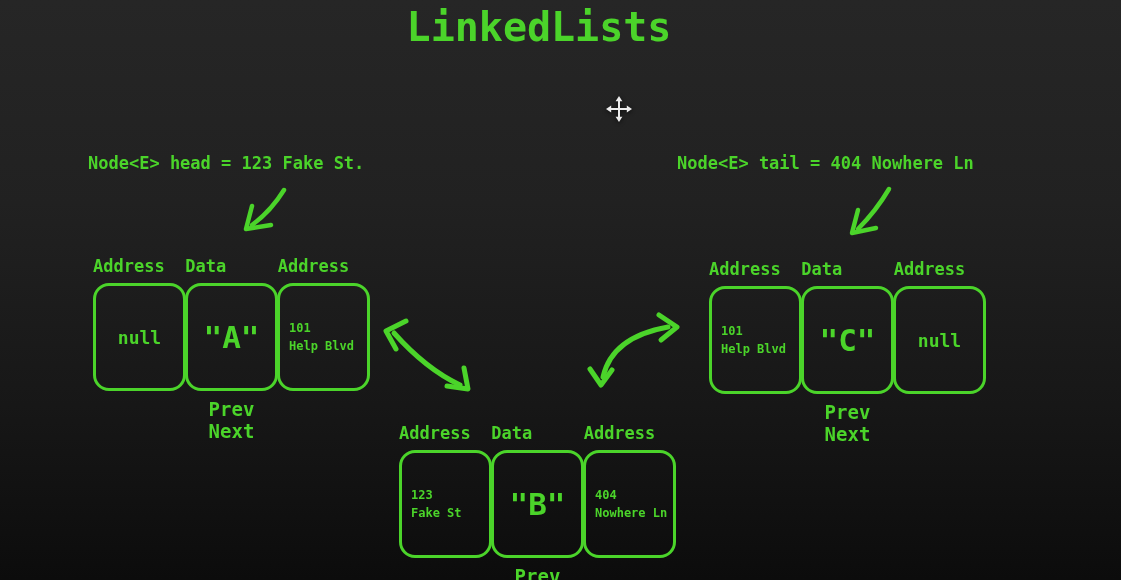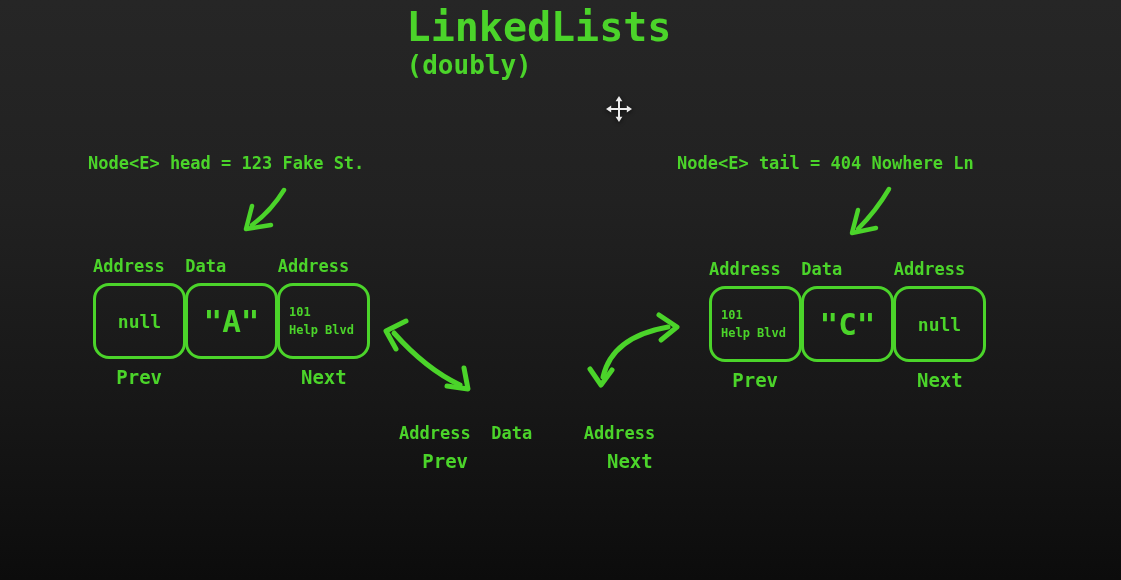--- a/index.html
+++ b/index.html
@@ -8,67 +8,66 @@
     width:1121px;height:580px;
     overflow:hidden;
     background:linear-gradient(180deg,#262626 0%,#212121 35%,#171717 70%,#0c0c0c 100%);
     font-family:"DejaVu Sans Mono", monospace;
     font-weight:bold;
     --green:#4bd42a;
     --cursor:#ededed;
   }
 
   
-  .title-wrap{position:absolute;left:539px;top:4px;transform:translateX(-50%);text-align:left;white-space:nowrap;}
+  .title-wrap{position:absolute;left:539px;top:4px;transform:translateX(-50%);text-align:right;white-space:nowrap;}
   .title-main{font-size:40px;line-height:1.15;color:var(--green);}
   .title-sub{font-size:26px;line-height:1.1;margin-top:1px;color:var(--green);}
 
   
   .annotation{position:absolute;font-size:17px;color:var(--green);white-space:nowrap;}
   #ann-head{left:88px;top:153px;text-align:center;}
   #ann-tail{left:677px;top:153px;}
 
   
   .node-group{position:absolute;width:277px;}
   #node-a{left:93px;top:256px;}
   #node-b{left:399px;top:423px;}
   #node-c{left:709px;top:259px;}
   .headers{display:flex;height:18px;margin-bottom:9px;}
   .headers span{flex:1;font-size:17px;color:var(--green);}
   .cells{display:flex;}
   .cell{
-    width:93px;height:76px;box-sizing:border-box;
+    width:93px;height:108px;box-sizing:border-box;
     border:3px solid var(--green);border-radius:16px;
     display:flex;align-items:center;justify-content:center;
     background:transparent;
   }
   .cell + .cell{margin-left:-1px;}
   .cell-center .line{font-size:18px;color:var(--green);}
   .cell-data{font-size:31px;color:var(--green);}
   .cell-small{justify-content:flex-start;padding-left:9px;}
   .small-lines{font-size:12px;line-height:1.5;color:var(--green);text-align:left;}
-  .footer{display:flex;margin-top:7px;}
+  .footer{display:flex;margin-top:7px;flex-direction:column;}
   .footer span{flex:1;text-align:center;font-size:19px;color:var(--green);}
 
   
   .overlay{position:absolute;left:0;top:0;pointer-events:none;}
   .stroke{stroke:var(--green);fill:none;stroke-width:5;stroke-linecap:round;stroke-linejoin:round;}
   .stroke-thin{stroke:var(--green);fill:none;stroke-width:4.5;stroke-linecap:round;stroke-linejoin:round;}
 
   
   .move-cursor{position:absolute;left:606px;top:96px;filter:drop-shadow(0 1px 2px rgba(0,0,0,.7));}
 </style>
 </head>
 <body>
 
 <div class="canvas" style="--green: #4bd42a; --cursor: #ededed;">
 
   <div class="title-wrap">
     <div class="title-main">LinkedLists</div>
-    <div class="title-sub">(doubly)</div>
   </div>
 
   <div class="annotation" id="ann-head">Node&lt;E&gt; head = 123 Fake St.</div>
   <div class="annotation" id="ann-tail">Node&lt;E&gt; tail = 404 Nowhere Ln</div>
 
   <div class="node-group" id="node-a">
     <div class="headers">
       <span>Address</span>
       <span>Data</span>
       <span>Address</span>
@@ -92,20 +91,37 @@
       <span></span>
       <span>Next</span>
     </div>
   </div>
 
   <div class="node-group" id="node-b">
     <div class="headers">
       <span>Address</span>
       <span>Data</span>
       <span>Address</span>
+    </div>
+    <div class="cells">
+      <div class="cell cell-small">
+        <div class="small-lines">
+          <div>123</div>
+          <div>Fake St</div>
+        </div>
+      </div>
+      <div class="cell">
+        <div class="cell-data">"B"</div>
+      </div>
+      <div class="cell cell-small">
+        <div class="small-lines">
+          <div>404</div>
+          <div>Nowhere Ln</div>
+        </div>
+      </div>
     </div>
     <div class="footer">
       <span>Prev</span>
       <span></span>
       <span>Next</span>
     </div>
   </div>
 
   <div class="node-group" id="node-c">
     <div class="headers">

